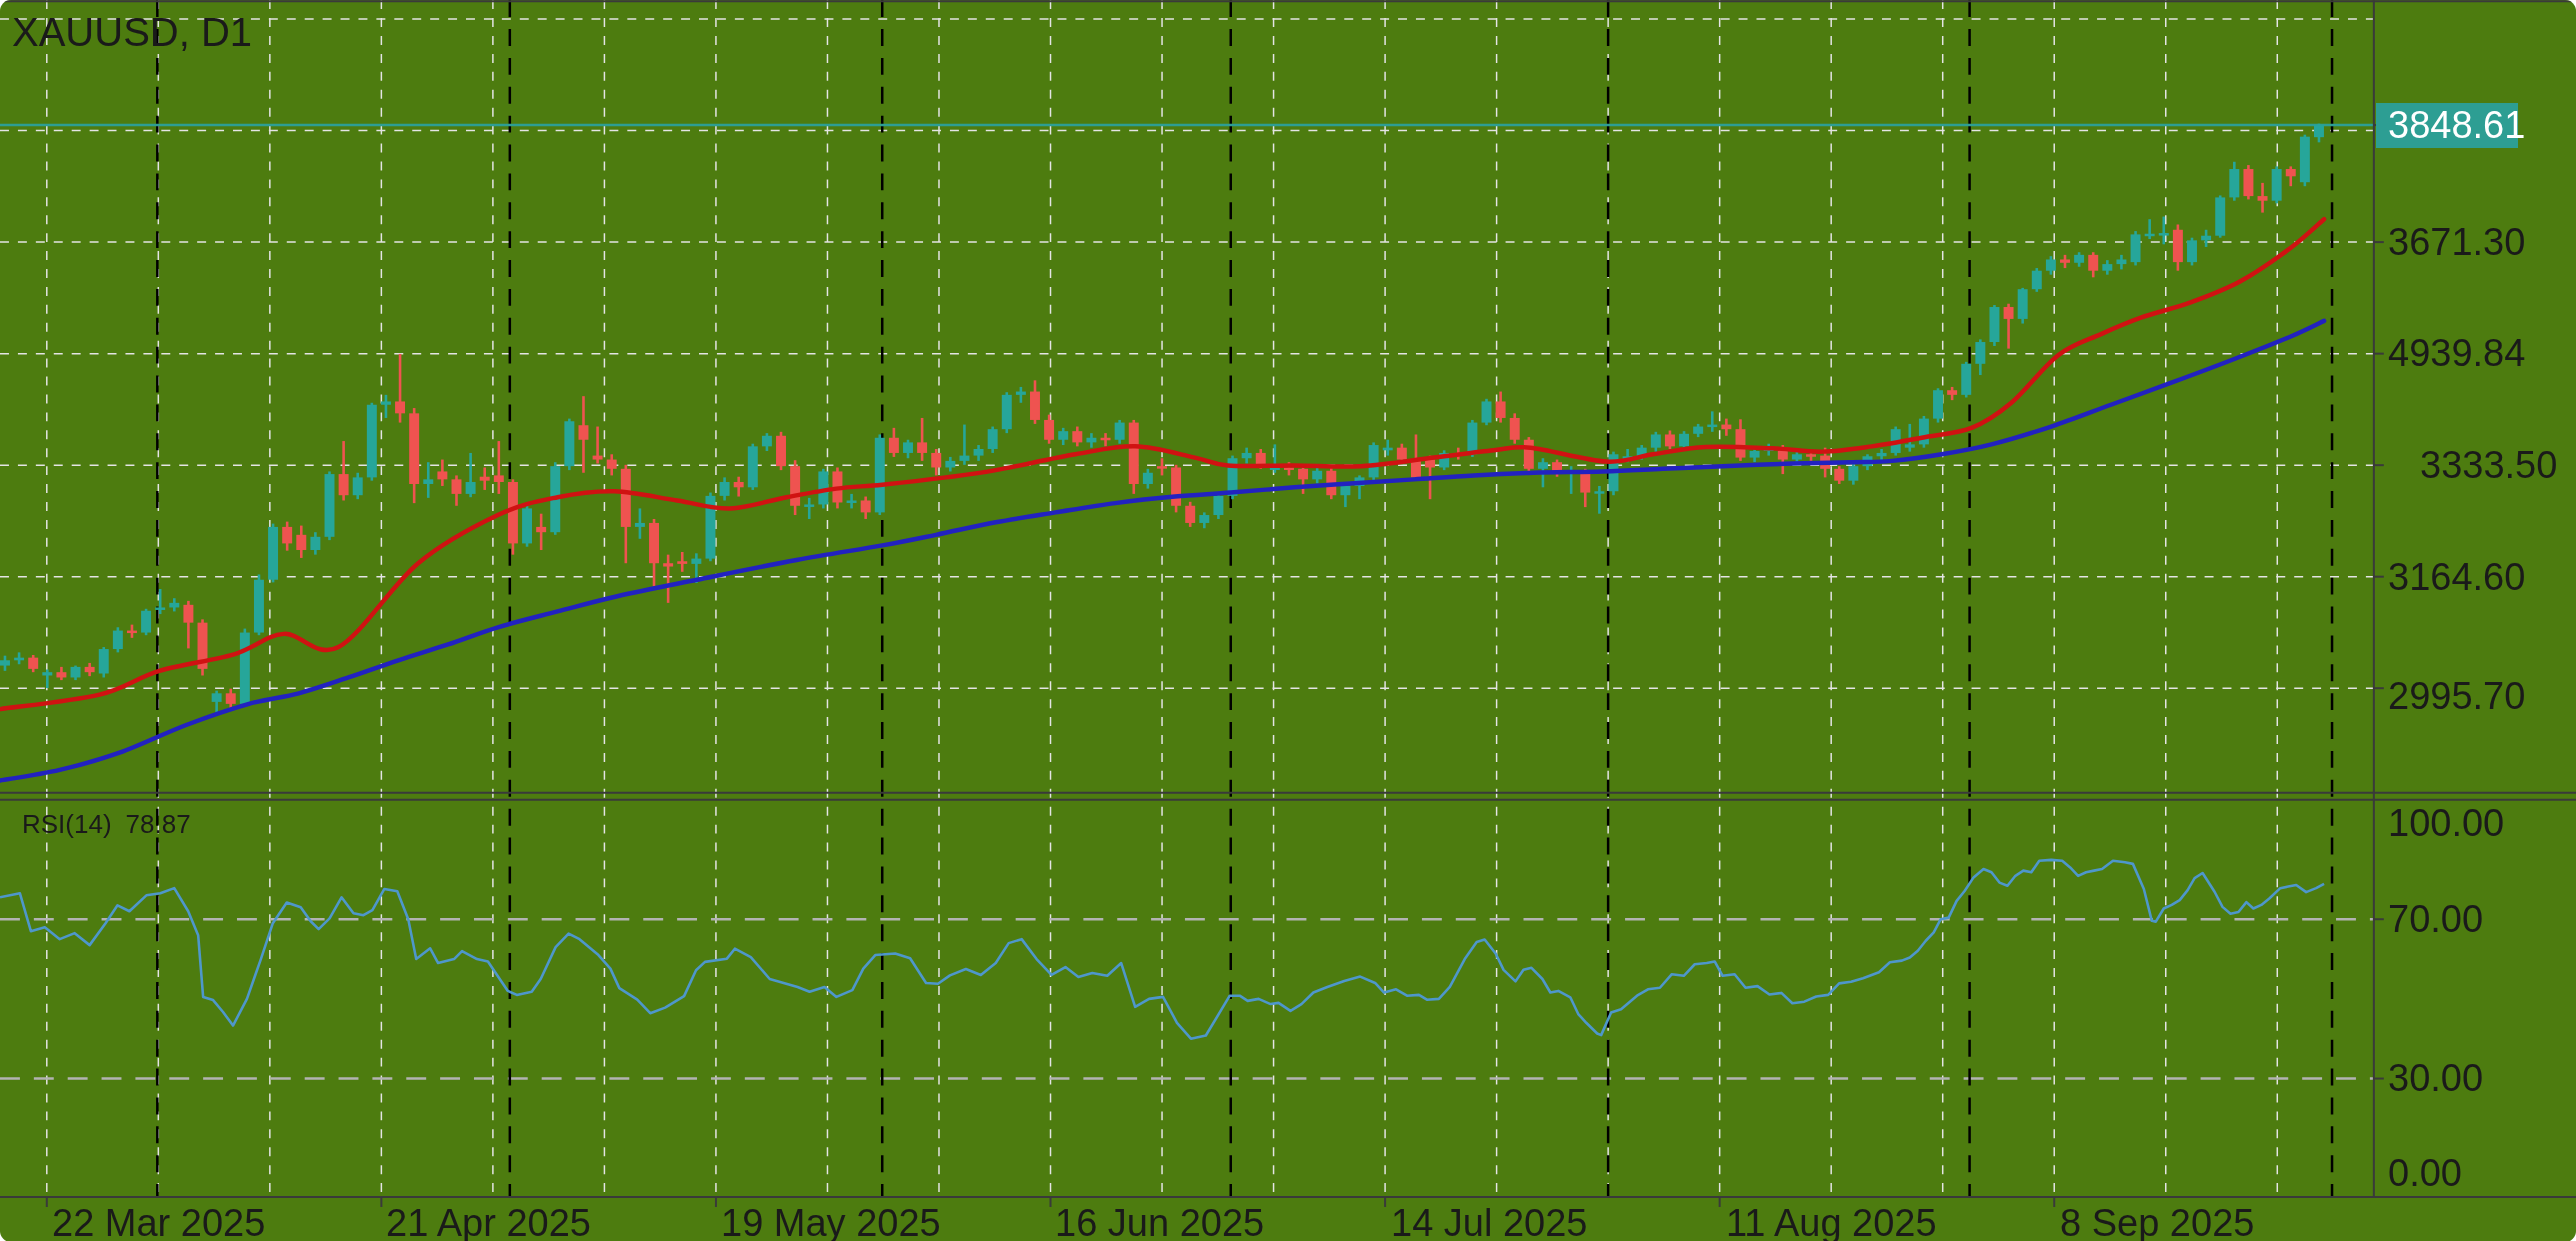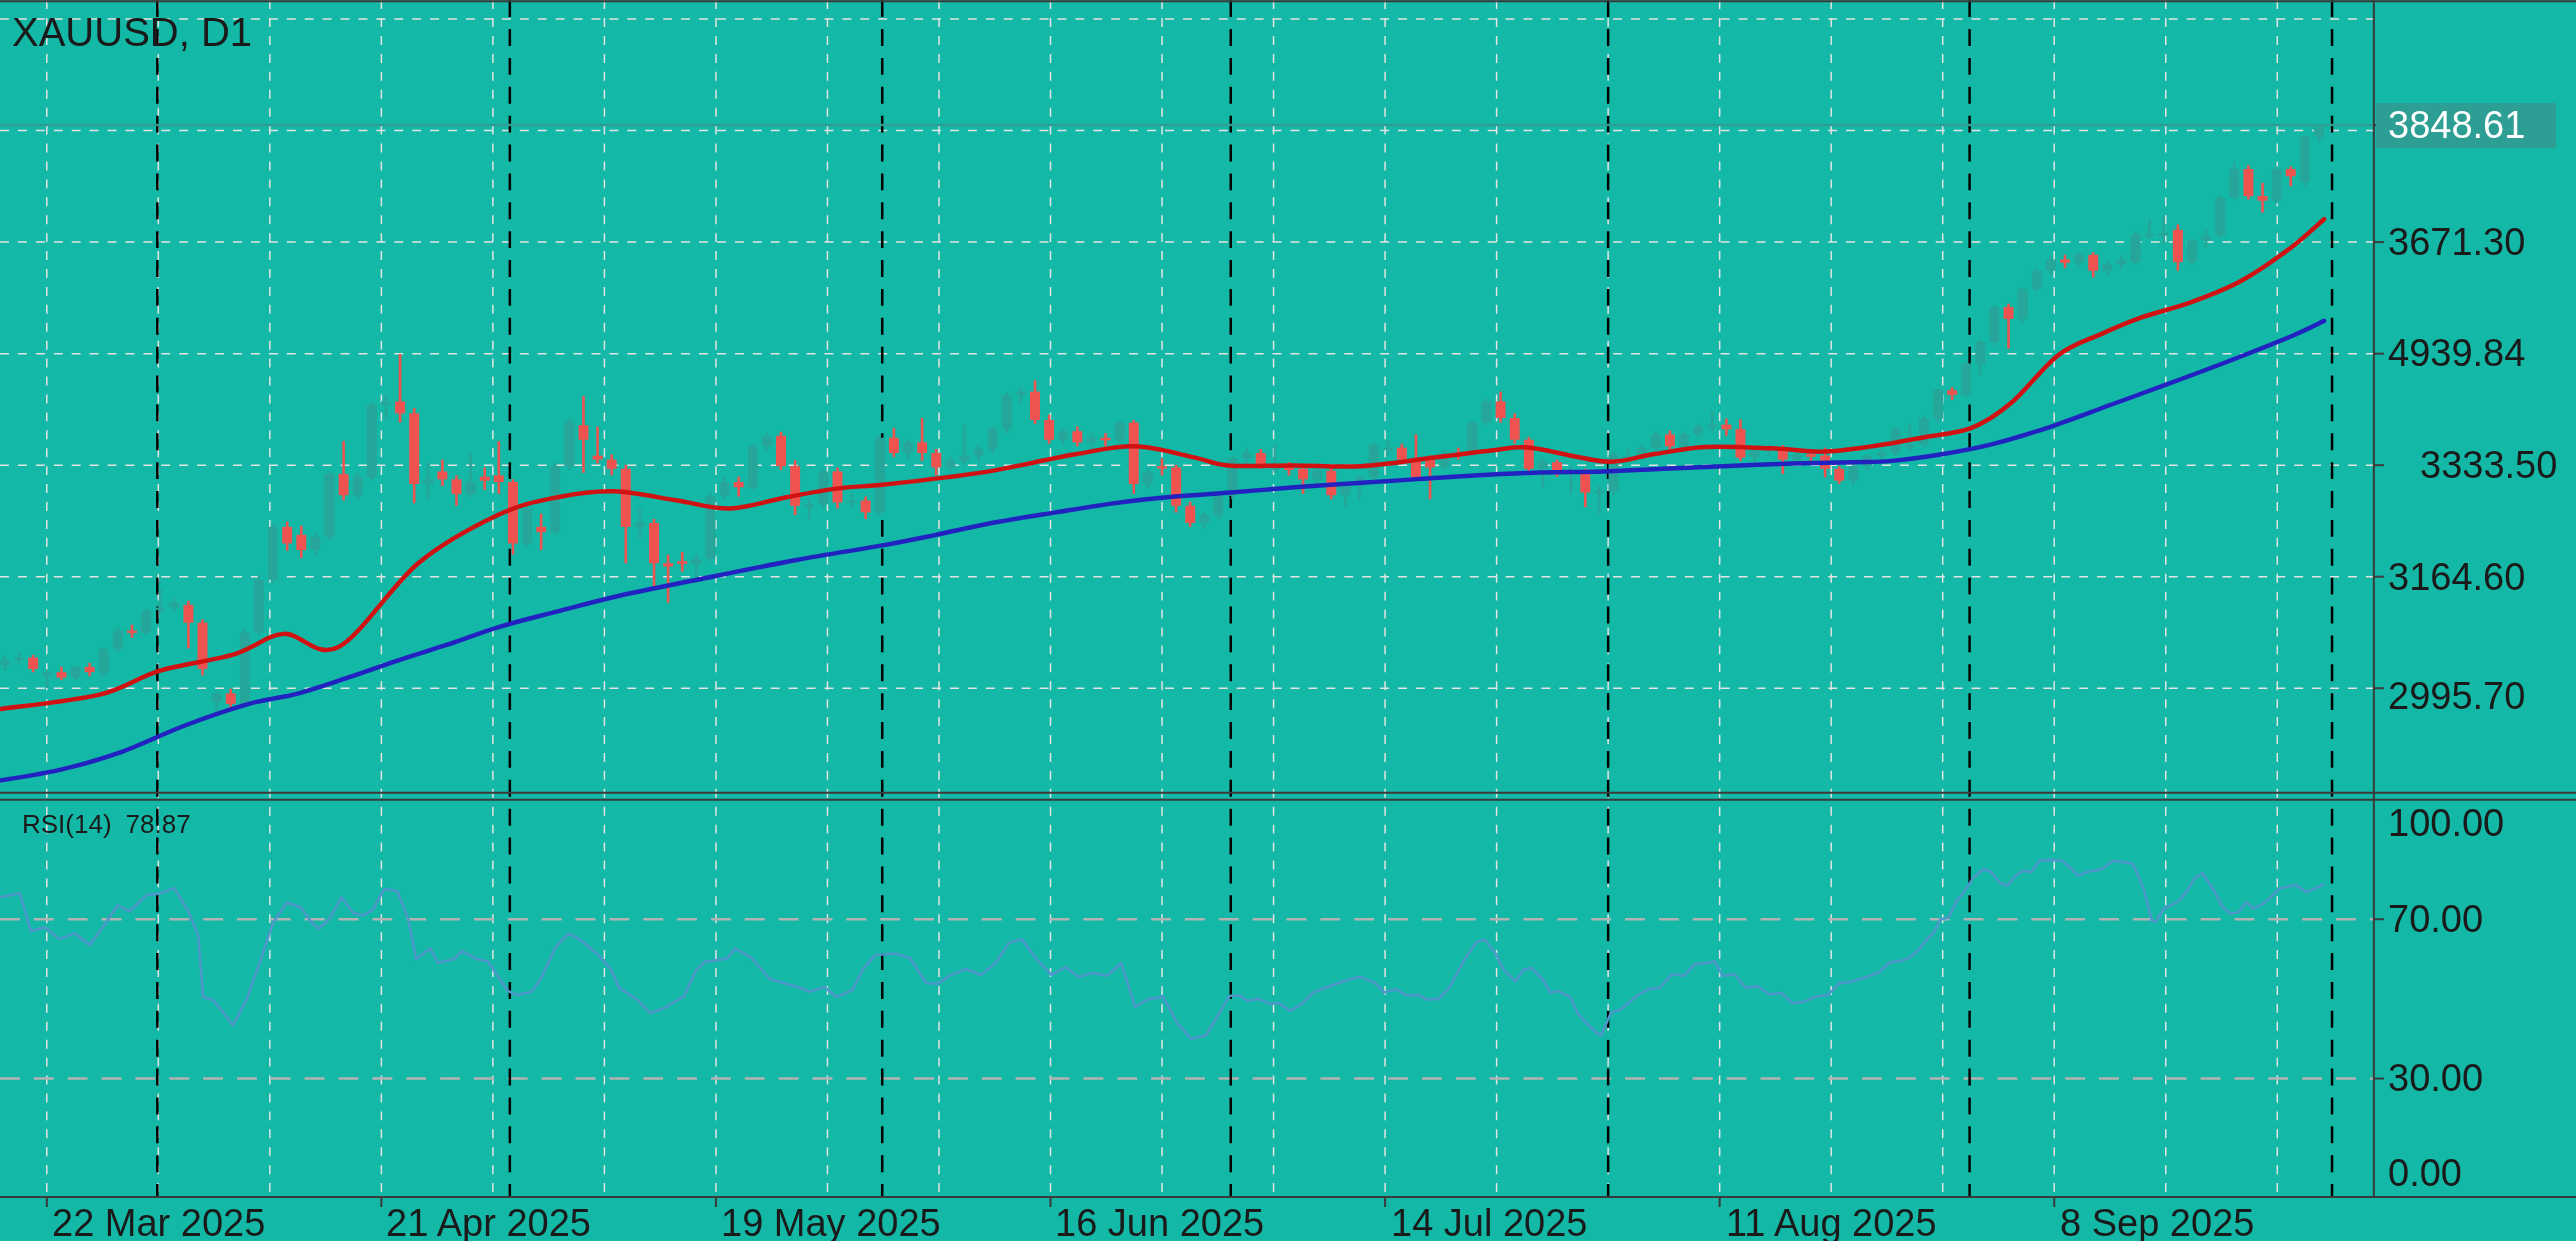--- a/index.html
+++ b/index.html
@@ -1,23 +1,23 @@
 <!DOCTYPE html>
 <html><head>
 <meta charset="utf-8">
 <style>
   html,body{margin:0;padding:0;background:#ffffff;}
-  #app{position:relative;width:2576px;height:1242px;background:#14b8a6;overflow:hidden;
-       font-family:"Liberation Sans",sans-serif;}
+  #app{position:relative;width:2576px;height:1242px;background:#4d7c0f;overflow:hidden;
+       font-family:"Liberation Sans",sans-serif;border-radius:11px;}
   #chart-svg{position:absolute;left:0;top:0;}
   .hdr{position:absolute;left:12px;top:10px;font-size:40px;color:#1a1a1a;white-space:pre;}
   .ohlc{position:absolute;left:12px;top:60px;font-size:40px;color:#1a1a1a;white-space:pre;}
   .rsi-lbl{position:absolute;left:22px;top:809px;font-size:26px;color:#1a1a1a;white-space:pre;}
   .rsi-lbl span{margin-right:14px;}
-  #price-badge{position:absolute;left:2376px;top:103px;width:180px;height:45px;
+  #price-badge{position:absolute;left:2376px;top:103px;width:142px;height:45px;
        color:#fff;font-size:38px;line-height:45px;padding-left:12px;box-sizing:border-box;}
   .axl{position:absolute;font-size:38px;color:#1a1a1a;transform:translateY(-50%);white-space:pre;}
   .dtl{position:absolute;top:1202px;font-size:38px;color:#1a1a1a;white-space:pre;}
 </style>
 </head>
 <body>
 
 <div id="app">
   <svg id="chart-svg" width="2576" height="1242" viewBox="0 0 2587 1247">
       <line x1="47" y1="0" x2="47" y2="1202" stroke="#e4e4e4" stroke-width="1.5" stroke-dasharray="9 9"></line>

